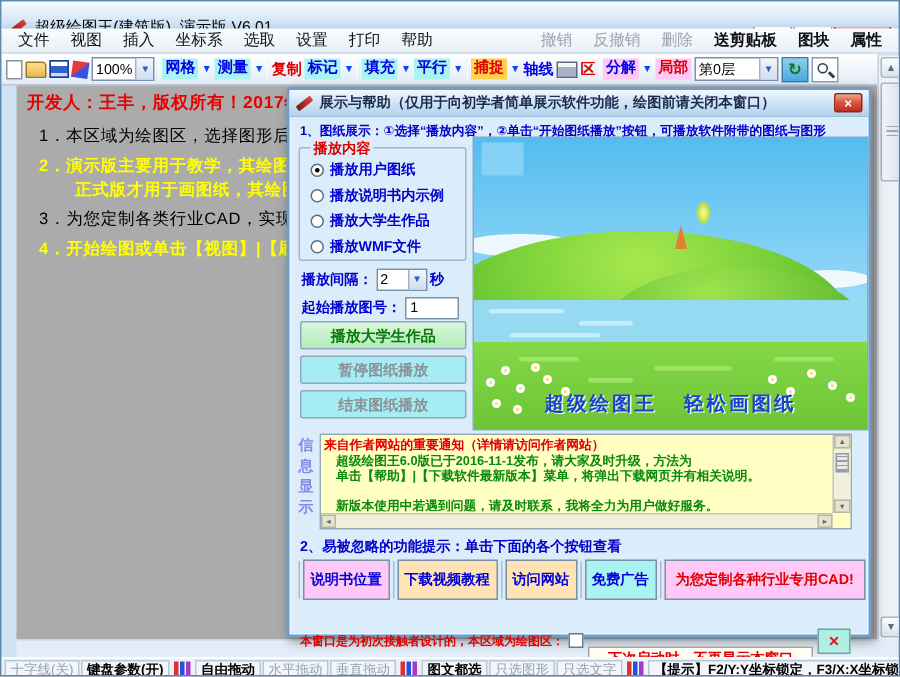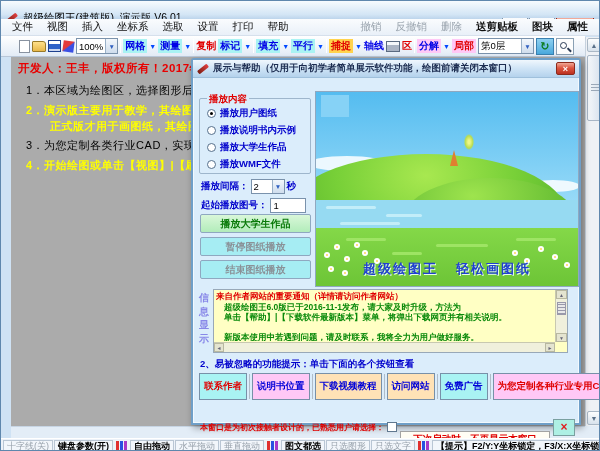--- a/index.html
+++ b/index.html
@@ -28,21 +28,21 @@
   .menubar { position:absolute; left:0; top:18px; width:100%; height:17px;
     display:flex; align-items:center; padding:0 4px; font-size:10.5px;
     background:linear-gradient(#fafcfe,#e9f0f8); border-bottom:1px solid #d6e0ec; }
   .mitem { padding:0 7px; color:#101010; }
   .mright { margin-left:auto; display:flex; }
   .mright .dim { color:#9aa4ae; }
   .mright .strong { font-weight:bold; }
 
   
   .toolbar { position:absolute; left:0; top:35px; width:584px; height:21px;
-    display:flex; align-items:center; gap:2px; padding:0 18px; overflow:hidden;
+    display:flex; align-items:center; gap:2px; padding:0 3px; overflow:hidden;
     background:linear-gradient(#ffffff,#e2ebf6); border-bottom:1px solid #b9c7d8;
     font-size:10px; font-weight:bold; white-space:nowrap; }
   .tsep { width:1px; height:14px; background:#b9c4d2; border-right:1px solid #fff; flex:none; }
   .chip { padding:0 2px; height:14px; line-height:14px; flex:none; }
   .cyan { background:#a9f3f3; color:#0000e6; }
   .ylw  { background:#ffd34d; color:#e00000; }
   .pink { background:#ffc8f6; color:#0000e6; }
   .pinkred { background:#ffc8f6; color:#e00000;text-align:center; }
   .tred  { color:#e00000; flex:none; }
   .tblue { color:#0000e6; flex:none; }
@@ -296,20 +296,21 @@
   <div class="hstrip"></div>
   <div class="corner"></div>
 
   <div class="dialog">
     <div class="dtitle">
       <span class="pencil"></span>
       <span>展示与帮助（仅用于向初学者简单展示软件功能，绘图前请关闭本窗口）</span>
       <span class="dclose">×</span>
     </div>
 
+    <span class="step" style="left:7px;top:22px">1、图纸展示：①选择“播放内容”，②单击“开始图纸播放”按钮，可播放软件附带的图纸与图形</span>
 
     <div class="groupbox">
       <span class="gtitle">播放内容</span>
       <span class="radiorow" style="top:8px">
         <i class="radio sel"></i>
         <span>播放用户图纸</span>
       </span>
       <span class="radiorow" style="top:25px">
         <i class="radio"></i>
         <span>播放说明书内示例</span>
@@ -393,35 +394,34 @@
       </div>
       <div class="ihs">
         <span class="ar l">◄</span>
         <span class="ar r">►</span>
       </div>
     </div>
 
     <span class="step" style="left:7px;top:298px;font-size:9.5px">2、易被忽略的功能提示：单击下面的各个按钮查看</span>
 
     <div class="actions">
-      <span class="abtn a-cyan-red">联系作者</span>
       <span class="adiv"></span>
       <span class="abtn a-pink-blue">说明书位置</span>
       <span class="adiv"></span>
       <span class="abtn a-tan-blue">下载视频教程</span>
       <span class="adiv"></span>
       <span class="abtn a-tan-blue">访问网站</span>
       <span class="adiv"></span>
       <span class="abtn a-cyan-blue">免费广告</span>
       <span class="adiv"></span>
       <span class="abtn a-pink-red">为您定制各种行业专用CAD!</span>
     </div>
 
     <div class="bottomrow">
-      <span>本窗口是为初次接触者设计的，已熟悉用户请选择：</span>
+      <span>本窗口是为初次接触者设计的，本区域为绘图区：</span>
       <span class="cb"></span>
       <span class="dismiss">下次启动时，不再显示本窗口</span>
       <span class="dclose2">×</span>
     </div>
   </div>
 
   <div class="statusbar">
     <span class="seg dim">十字线(关)</span>
     <span class="seg on">键盘参数(开)</span>
     <span class="stripes">

